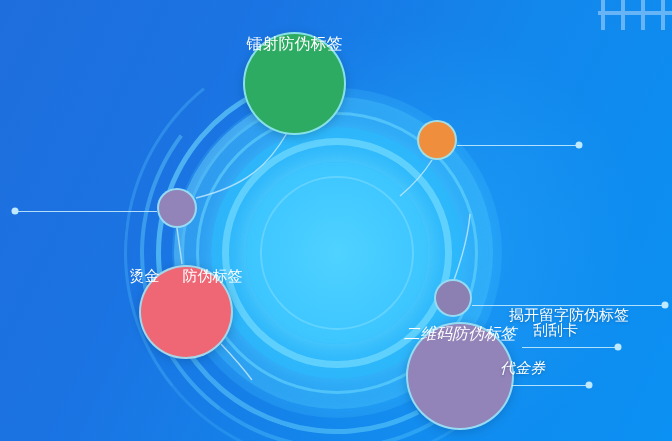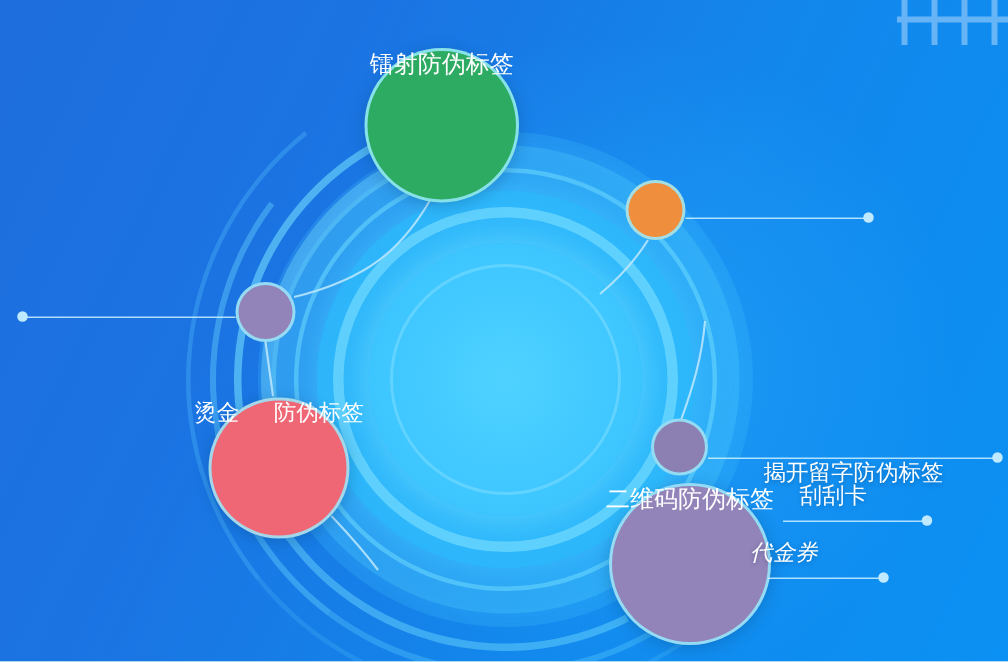--- a/index.html
+++ b/index.html
@@ -153,20 +153,21 @@
     box-shadow: 0 2px 10px rgba(0,50,90,0.25);
     gap: 23px;
   }
   .node-qrcode {
     left: 406px; top: 322px;
     width: 108px; height: 108px;
     background: #9283b8;
     border: 2px solid rgba(150,235,255,0.85);
     font-size: 16px;
     box-shadow: 0 2px 10px rgba(0,50,90,0.25);
+    font-style: italic;
   }
   .dot-node {
     position: absolute;
     border-radius: 50%;
     border: 2px solid rgba(150,235,255,0.85);
     box-sizing: border-box;
   }
   .node-digital {
     left: 417px; top: 120px;
     width: 40px; height: 40px;

